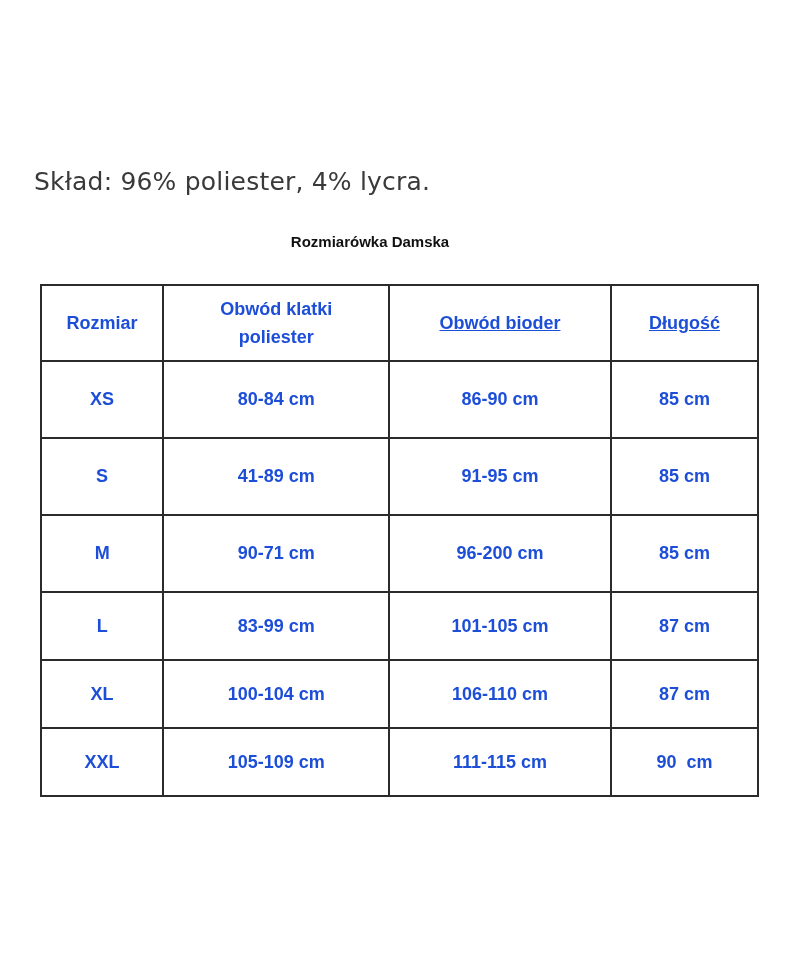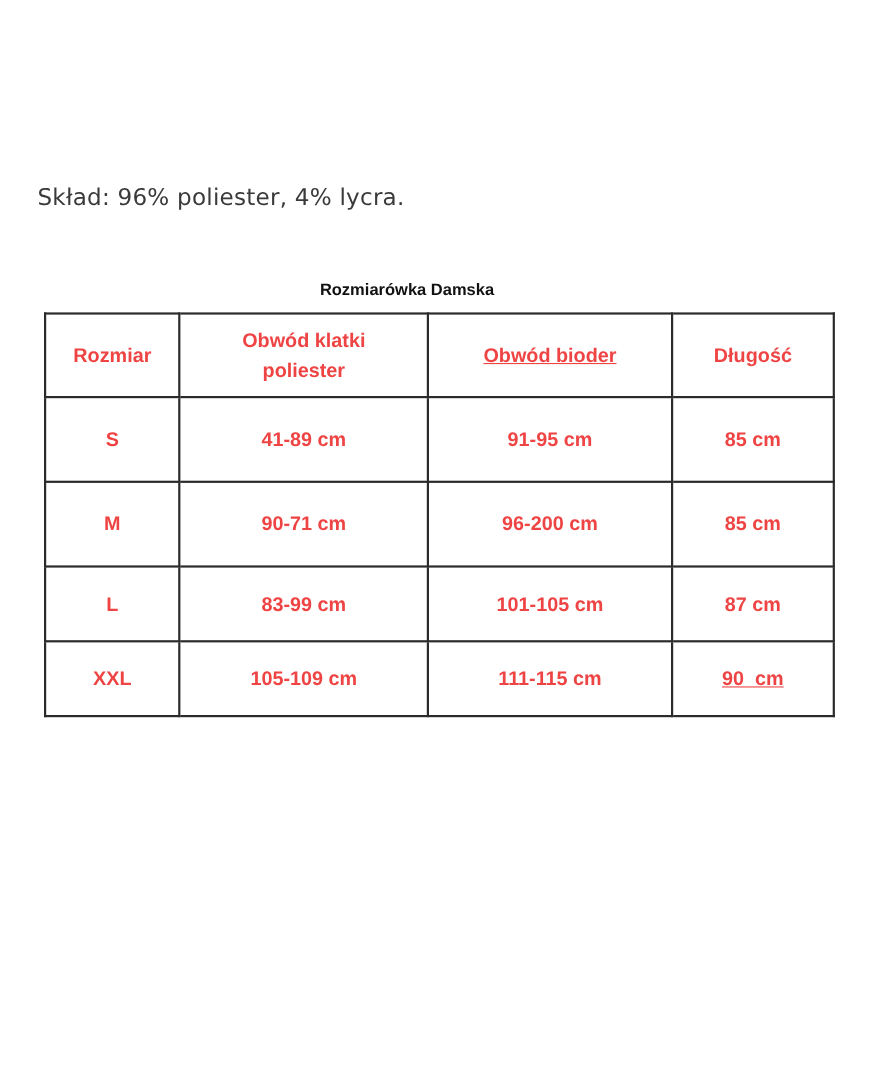--- a/index.html
+++ b/index.html
@@ -1,40 +1,40 @@
 <!DOCTYPE html>
 <html><head>
   <meta charset="utf-8">
   <style>
     html, body { margin: 0; padding: 0; background: #ffffff; }
     body { width: 800px; height: 979px; position: relative; overflow: hidden; }
     .composition {
       position: absolute; left: 34px; top: 167px;
-      font-family: "DejaVu Sans", sans-serif; font-size: 21px; color: #3a3a3a;
+      font-family: "DejaVu Sans", sans-serif; font-size: 25px; color: #3a3a3a;
       letter-spacing: 0.2px;
     }
     .table-title {
       position: absolute; left: 0; width: 740px; top: 233px;
       text-align: center; font-family: "Liberation Sans", sans-serif;
-      font-weight: bold; font-size: 15px; color: #111; margin-top: 22px;
+      font-weight: bold; font-size: 15px; color: #111;
     }
     table.size-table {
       position: absolute; left: 40px; top: 284px;
       border-collapse: collapse; width: 719px;
-      font-family: "Liberation Sans", sans-serif; color: #ef4444;
+      font-family: "Liberation Sans", sans-serif; color: #1d4ed8;
     }
     table.size-table td, table.size-table th {
       border: 2px solid #2b2b2b; text-align: center; vertical-align: middle;
       font-size: 18px; font-weight: bold; padding: 0;
     }
     table.size-table th { height: 74px; line-height: 28px; }
     .c0 { width: 116px; }
     .c1 { width: 216px; }
     .c2 { width: 212px; text-decoration: underline; }
-    .c3 { width: 140px; }
+    .c3 { width: 140px; text-decoration: underline; }
     tr.r-tall td { height: 75px; }
     tr.r-mid td { height: 66px; }
   </style>
 </head>
 <body>
 
 <div class="composition">Skład: 96% poliester, 4% lycra.</div>
 
 <div class="table-title">Rozmiarówka Damska</div>
 
@@ -43,37 +43,49 @@
       <tr>
     <th class="c0">Rozmiar</th>
     <th class="c1">
       <div>Obwód klatki</div>
       <div>poliester</div>
     </th>
     <th class="c2">Obwód bioder</th>
     <th class="c3">Długość</th>
   </tr>
   <tr class="r-tall">
+    <td>XS</td>
+    <td>80-84 cm</td>
+    <td>86-90 cm</td>
+    <td>85 cm</td>
+  </tr>
+  <tr class="r-tall">
     <td>S</td>
     <td>41-89 cm</td>
     <td>91-95 cm</td>
     <td>85 cm</td>
   </tr>
   <tr class="r-tall">
     <td>M</td>
     <td>90-71 cm</td>
     <td>96-200 cm</td>
     <td>85 cm</td>
   </tr>
   <tr class="r-mid">
     <td>L</td>
     <td>83-99 cm</td>
     <td>101-105 cm</td>
     <td>87 cm</td>
   </tr>
   <tr class="r-mid">
+    <td>XL</td>
+    <td>100-104 cm</td>
+    <td>106-110 cm</td>
+    <td>87 cm</td>
+  </tr>
+  <tr class="r-mid">
     <td>XXL</td>
     <td>105-109 cm</td>
     <td>111-115 cm</td>
-    <td style="white-space:pre;text-decoration:underline;">90  cm</td>
+    <td style="white-space:pre;">90  cm</td>
   </tr>
 </tbody>
   </table>
 
 </body></html>

